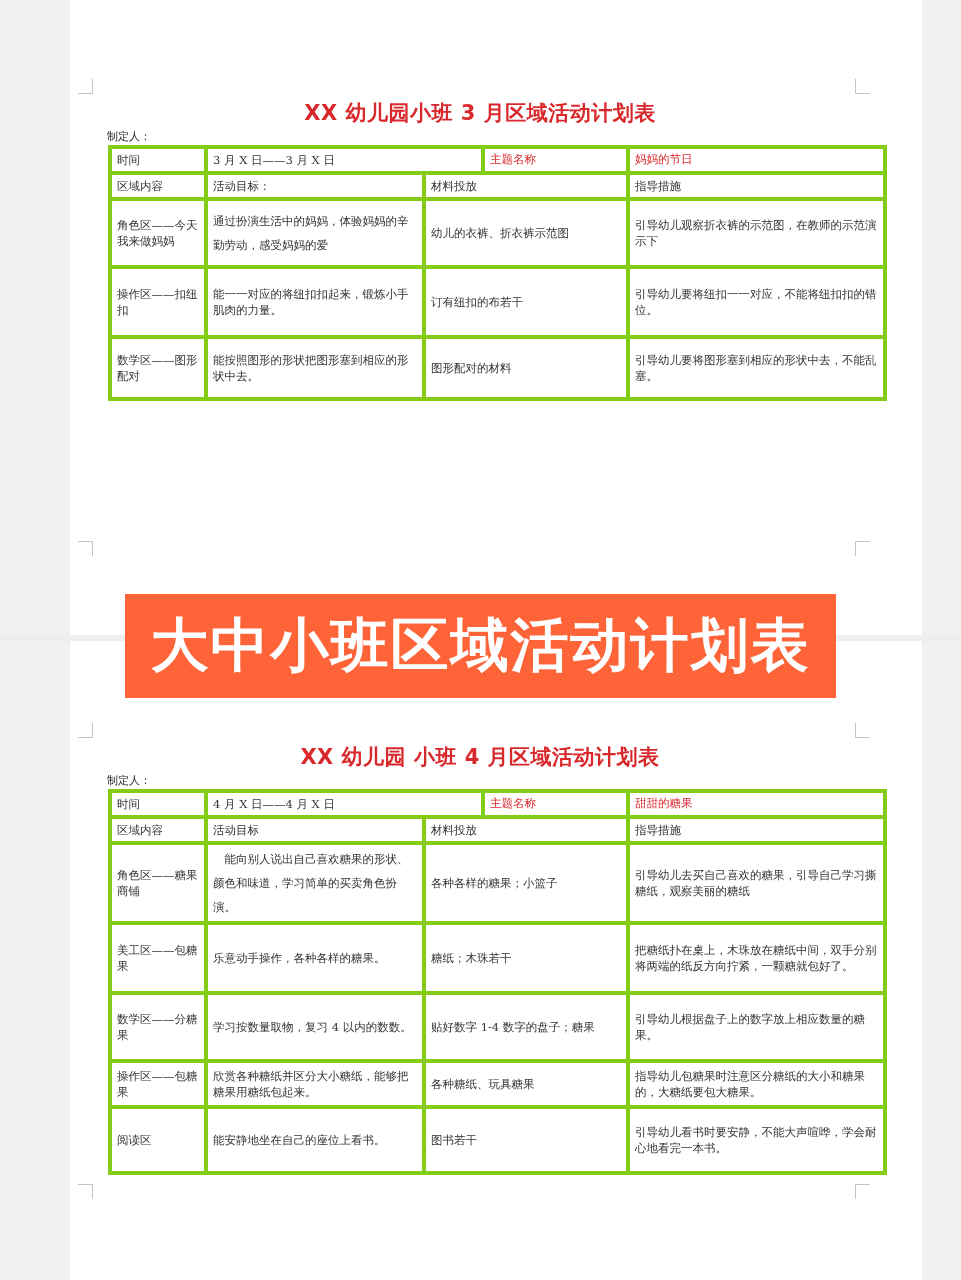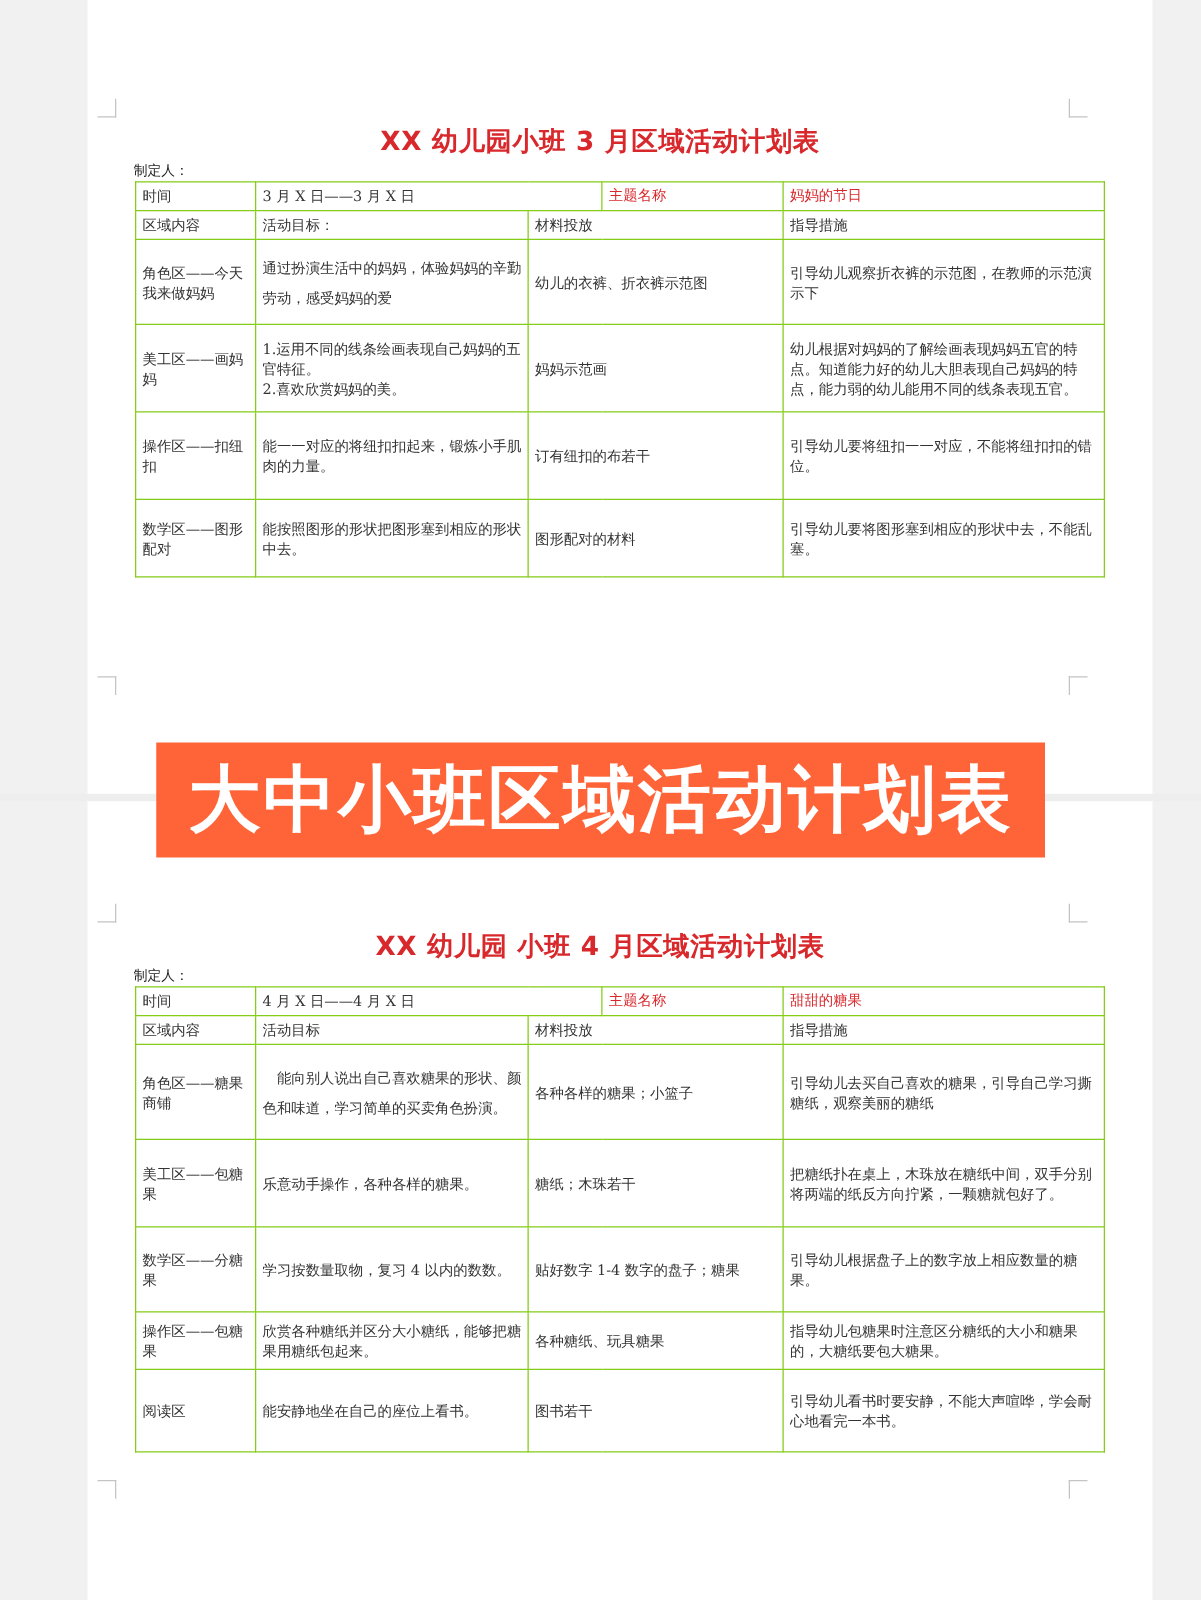--- a/index.html
+++ b/index.html
@@ -34,31 +34,31 @@
     position: absolute; left: 37px; font-size: 11px; color: #222;
     font-family: "DejaVu Serif", serif;
   }
   table.plan {
     position: absolute; left: 38px; width: 775px;
     border-collapse: collapse; table-layout: fixed;
     font-family: "DejaVu Serif", "Liberation Serif", serif;
     font-size: 11.5px; color: #333;
   }
   table.plan td {
-    border: 1px solid #84cc16;
+    border: 4px solid #84cc16;
     padding: 2px 5px;
     vertical-align: middle;
     line-height: 16px;
   }
   table.plan tr.hdr td { height: 18px; }
-  .red { color: #d9282c; font-family: Liberation Sans, sans-serif; }
+  .red { color: #d9282c; font-family: Liberation Mono, monospace; }
   .tall { line-height: 24px !important; }
 
   .banner {
-    position: absolute; left: 125px; top: 594px; width: 711px; height: 92px;
+    position: absolute; left: 125px; top: 594px; width: 711px; height: 104px;
     background: #fe6438;
     color: #ffffff; font-weight: bold; font-size: 58px;
     font-family: "DejaVu Sans", sans-serif;
     display: flex; align-items: center; justify-content: center;
     letter-spacing: 2px;
     z-index: 5;
   }
 </style>
 </head>
 <body>
@@ -93,27 +93,20 @@
       <td>区域内容</td>
       <td>活动目标：</td>
       <td colspan="2">材料投放</td>
       <td>指导措施</td>
     </tr>
     <tr style="height:68px">
       <td>角色区——今天我来做妈妈</td>
       <td class="tall">通过扮演生活中的妈妈，体验妈妈的辛勤劳动，感受妈妈的爱</td>
       <td colspan="2">幼儿的衣裤、折衣裤示范图</td>
       <td>引导幼儿观察折衣裤的示范图，在教师的示范演示下</td>
-    </tr>
-    <tr style="height:70px">
-      <td>美工区——画妈妈</td>
-      <td style="white-space:pre-line">1.运用不同的线条绘画表现自己妈妈的五官特征。
-2.喜欢欣赏妈妈的美。</td>
-      <td colspan="2">妈妈示范画</td>
-      <td>幼儿根据对妈妈的了解绘画表现妈妈五官的特点。知道能力好的幼儿大胆表现自己妈妈的特点，能力弱的幼儿能用不同的线条表现五官。</td>
     </tr>
     <tr style="height:70px">
       <td>操作区——扣纽扣</td>
       <td>能一一对应的将纽扣扣起来，锻炼小手肌肉的力量。</td>
       <td colspan="2">订有纽扣的布若干</td>
       <td>引导幼儿要将纽扣一一对应，不能将纽扣扣的错位。</td>
     </tr>
     <tr style="height:62px">
       <td>数学区——图形配对</td>
       <td>能按照图形的形状把图形塞到相应的形状中去。</td>

